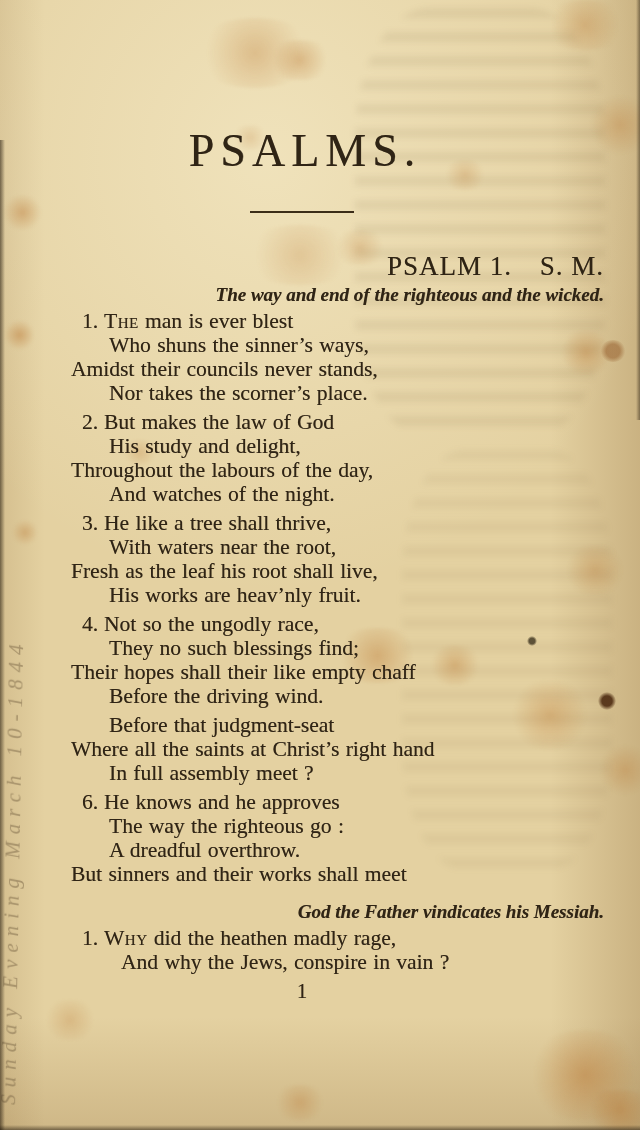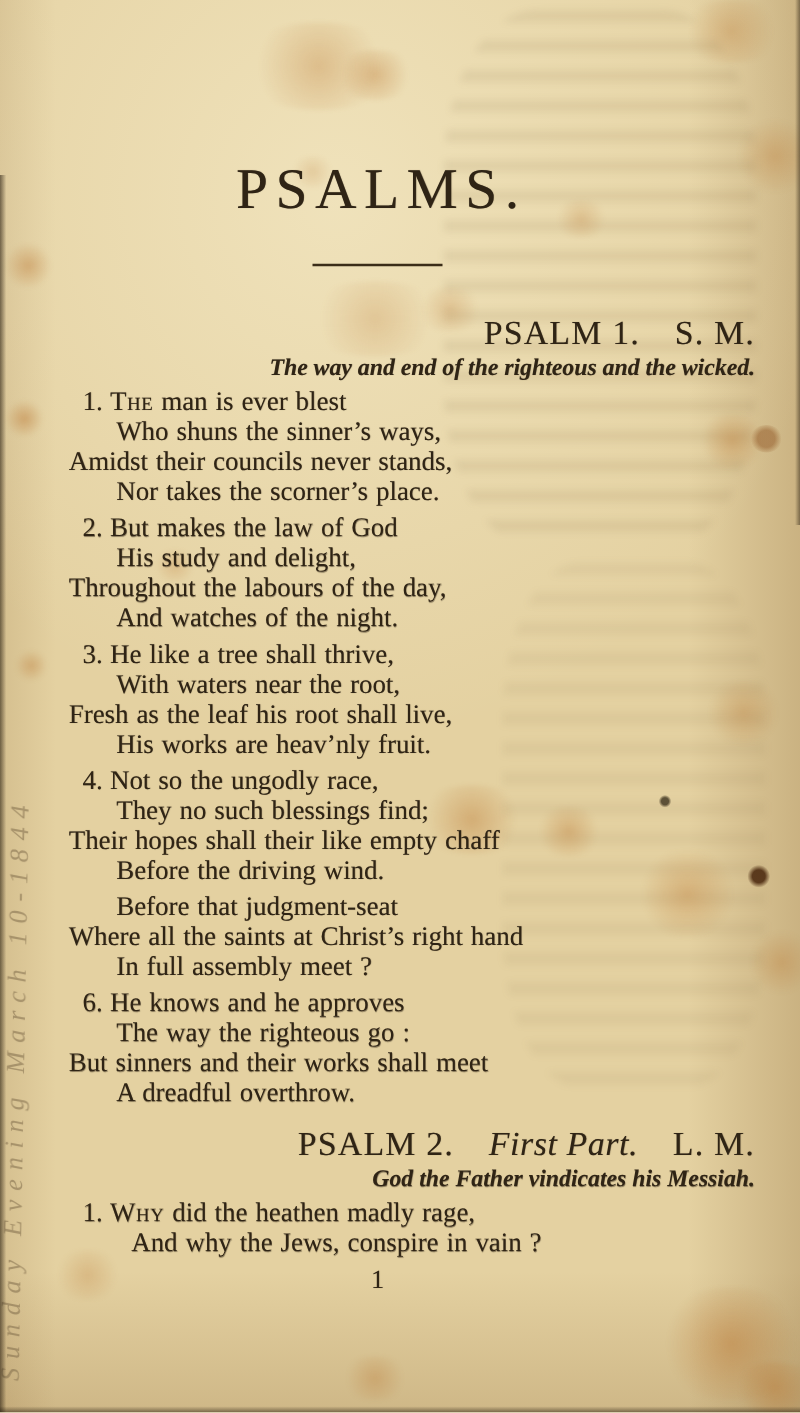--- a/index.html
+++ b/index.html
@@ -36,21 +36,21 @@
     font-size: 27px; line-height: 30px; letter-spacing: 1px;
   }
   .ps-label { margin-right: 20px; }
   .ps-part  { font-style: italic; margin-right: 20px; letter-spacing: .5px; }
   .psalm-subtitle {
     margin: 2px 0; text-align: right;
     font-style: italic; font-weight: bold;
     font-size: 19px; line-height: 24px;
   }
   .verses { margin-left: 55px; margin-top: 2px; font-size: 21.5px; word-spacing: 1px; }
-  .verse { margin-bottom: 5px; }
+  .verse { margin-bottom: 5px; margin-left: 16px; }
   .line { line-height: 24px; white-space: nowrap; }
   .line.flush    { margin-left: 0; }
   .line.indent   { margin-left: 38px; }
   .line.numbered { margin-left: 0; padding-left: 11px; }
   .psalm:nth-of-type(2) .line.indent { margin-left: 50px; }
   .verse-num { display: inline-block; width: 22px; }
   .smallcaps { font-variant: small-caps; letter-spacing: .5px; }
   .page-number { margin-top: 3px; text-align: center; font-size: 21px; }
 
   
@@ -166,32 +166,27 @@
               <div class="line indent">Before the driving wind.</div>
             </div>
             <div class="verse">
               <div class="line indent">Before that judgment-seat</div>
               <div class="line flush">Where all the saints at Christ’s right hand</div>
               <div class="line indent">In full assembly meet ?</div>
             </div>
             <div class="verse">
               <div class="line numbered"><span class="verse-num">6.</span>He knows and he approves</div>
               <div class="line indent">The way the righteous go :</div>
+              <div class="line indent">A dreadful overthrow.</div>
               <div class="line flush">But sinners and their works shall meet</div>
-              <div class="line indent">A dreadful overthrow.</div>
             </div>
           </div>
   </section>
 
   <section class="psalm">
-    <header class="psalm-heading">
-      <span class="ps-label">PSALM 2.</span>
-      <span class="ps-part">First Part.</span>
-      <span class="ps-meter">L. M.</span>
-    </header>
     <p class="psalm-subtitle">God the Father vindicates his Messiah.</p>
     <div class="verses">
             <div class="verse">
               <div class="line numbered"><span class="verse-num">1.</span><span class="smallcaps">Why</span> did the heathen madly rage,</div>
               <div class="line indent">And why the Jews, conspire in vain ?</div>
             </div>
           </div>
   </section>
 </div>
     <div class="page-number">1</div>

